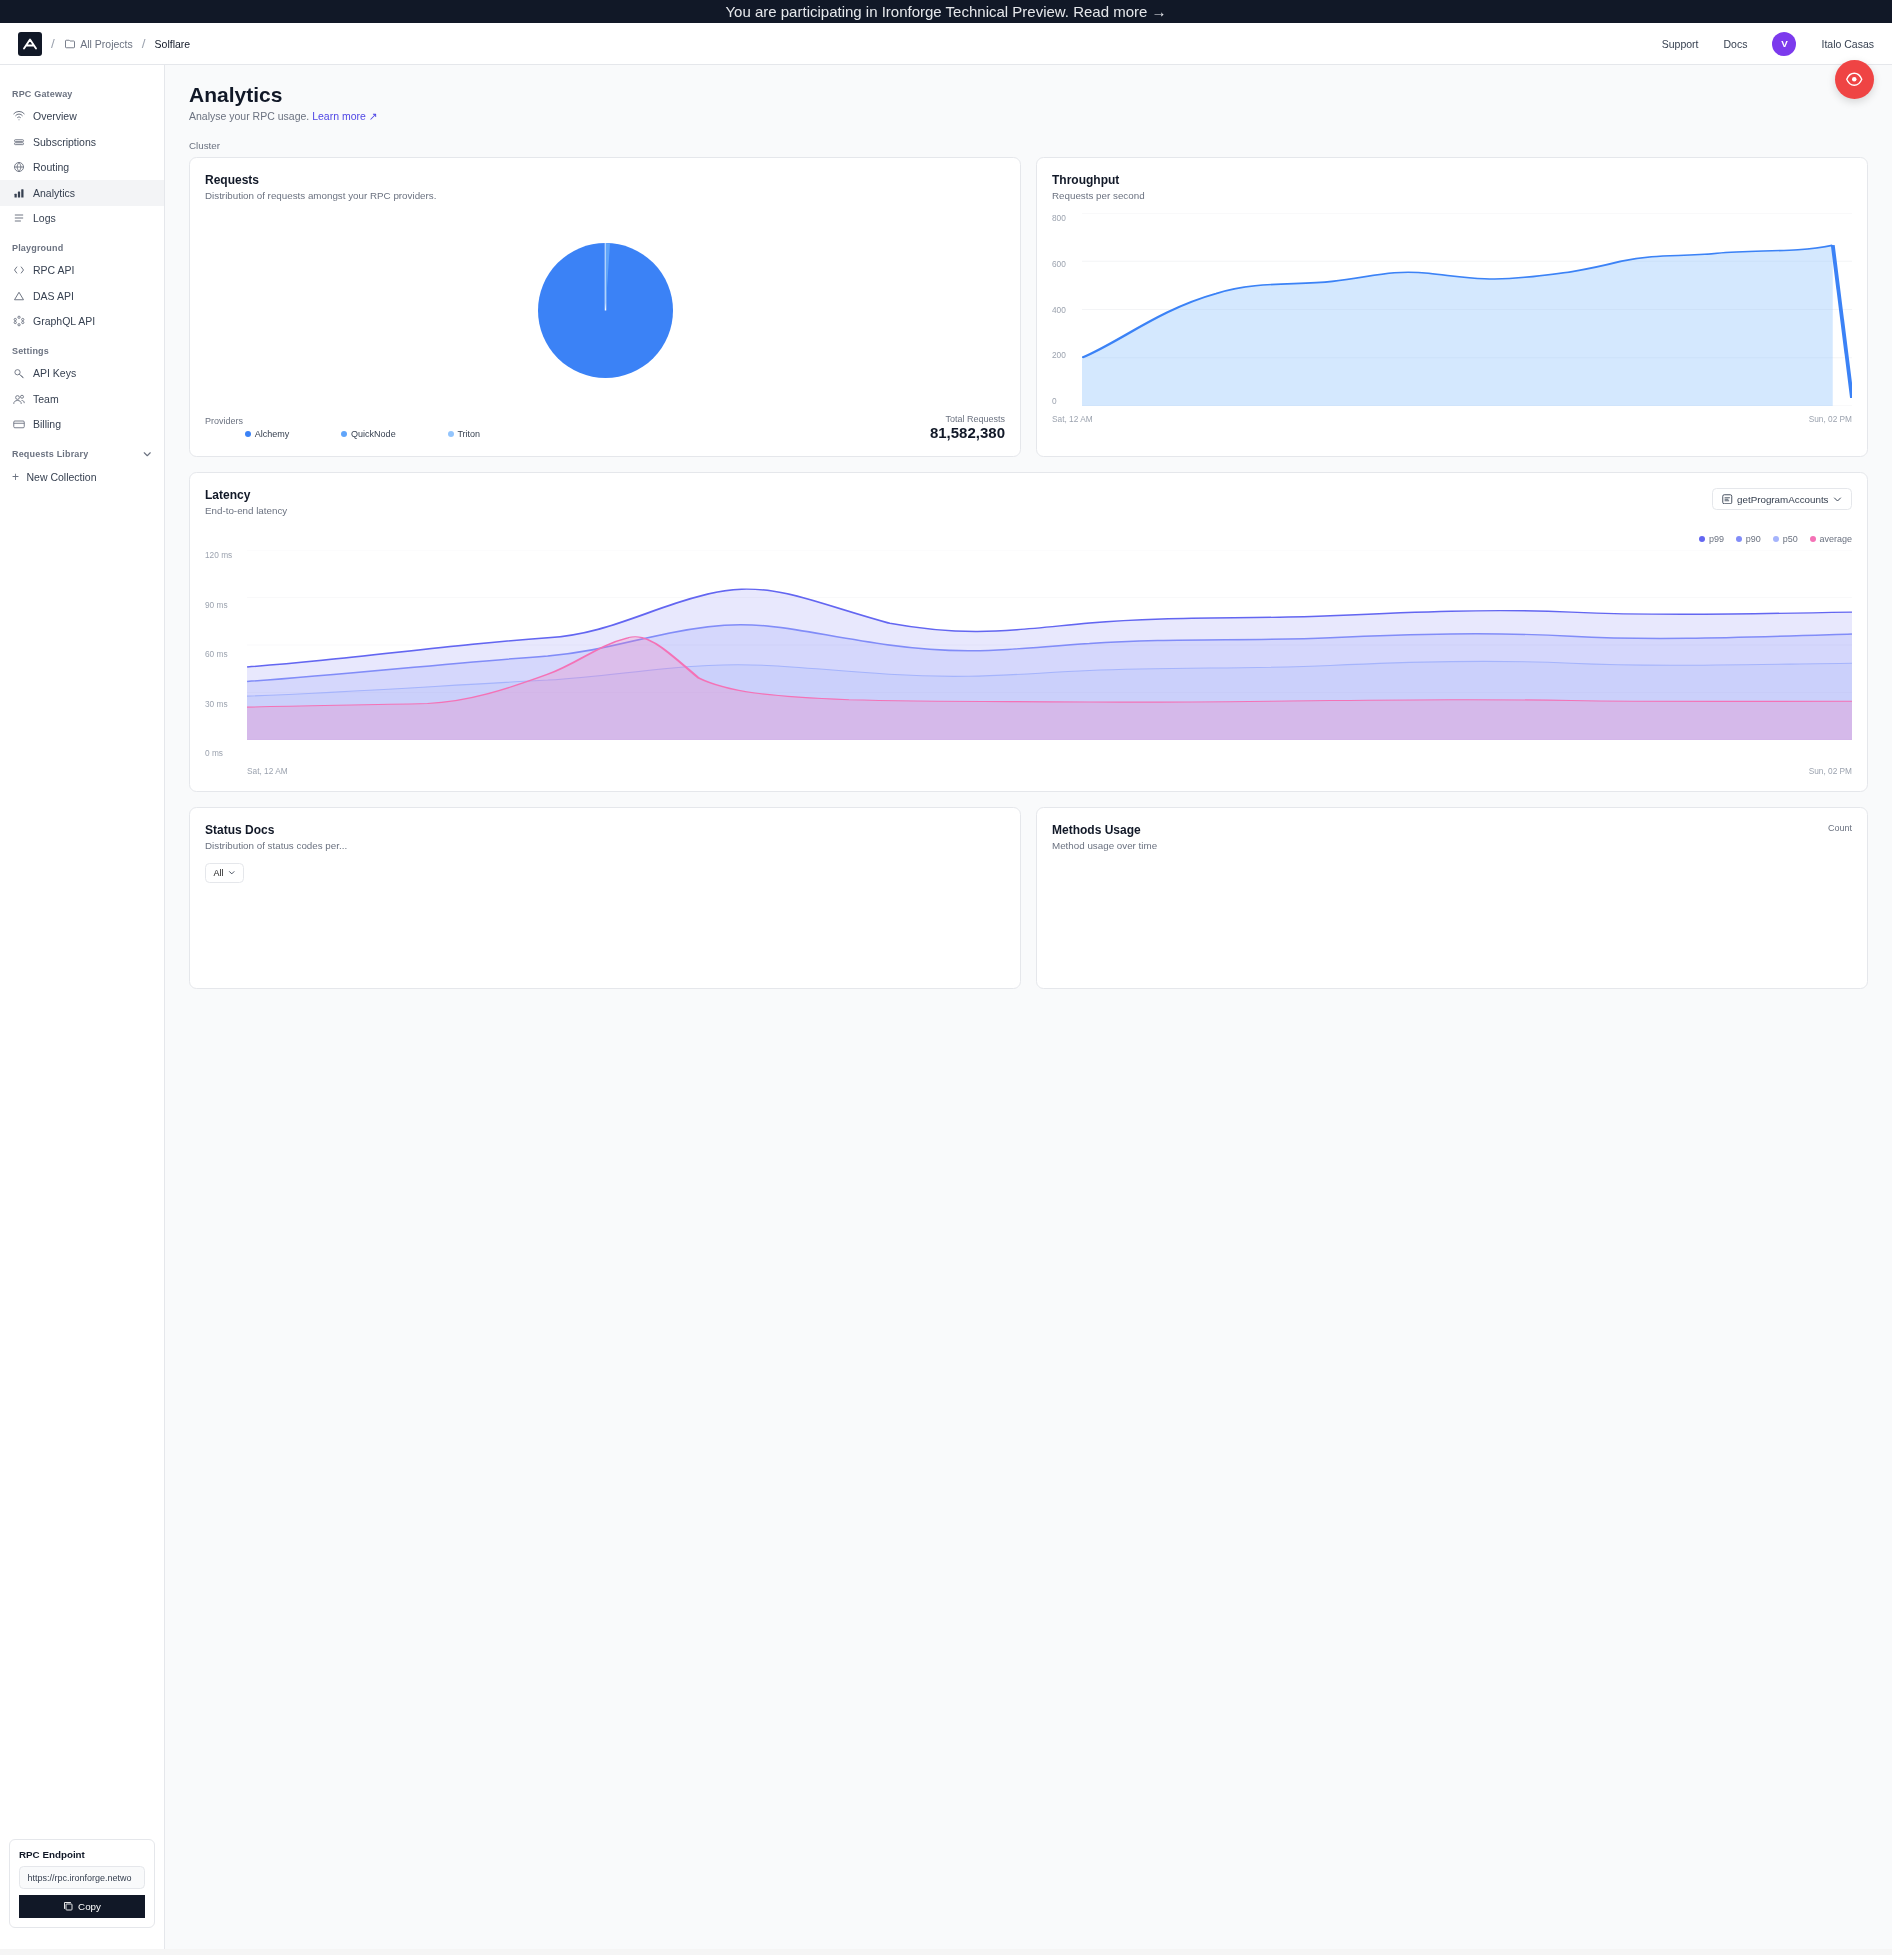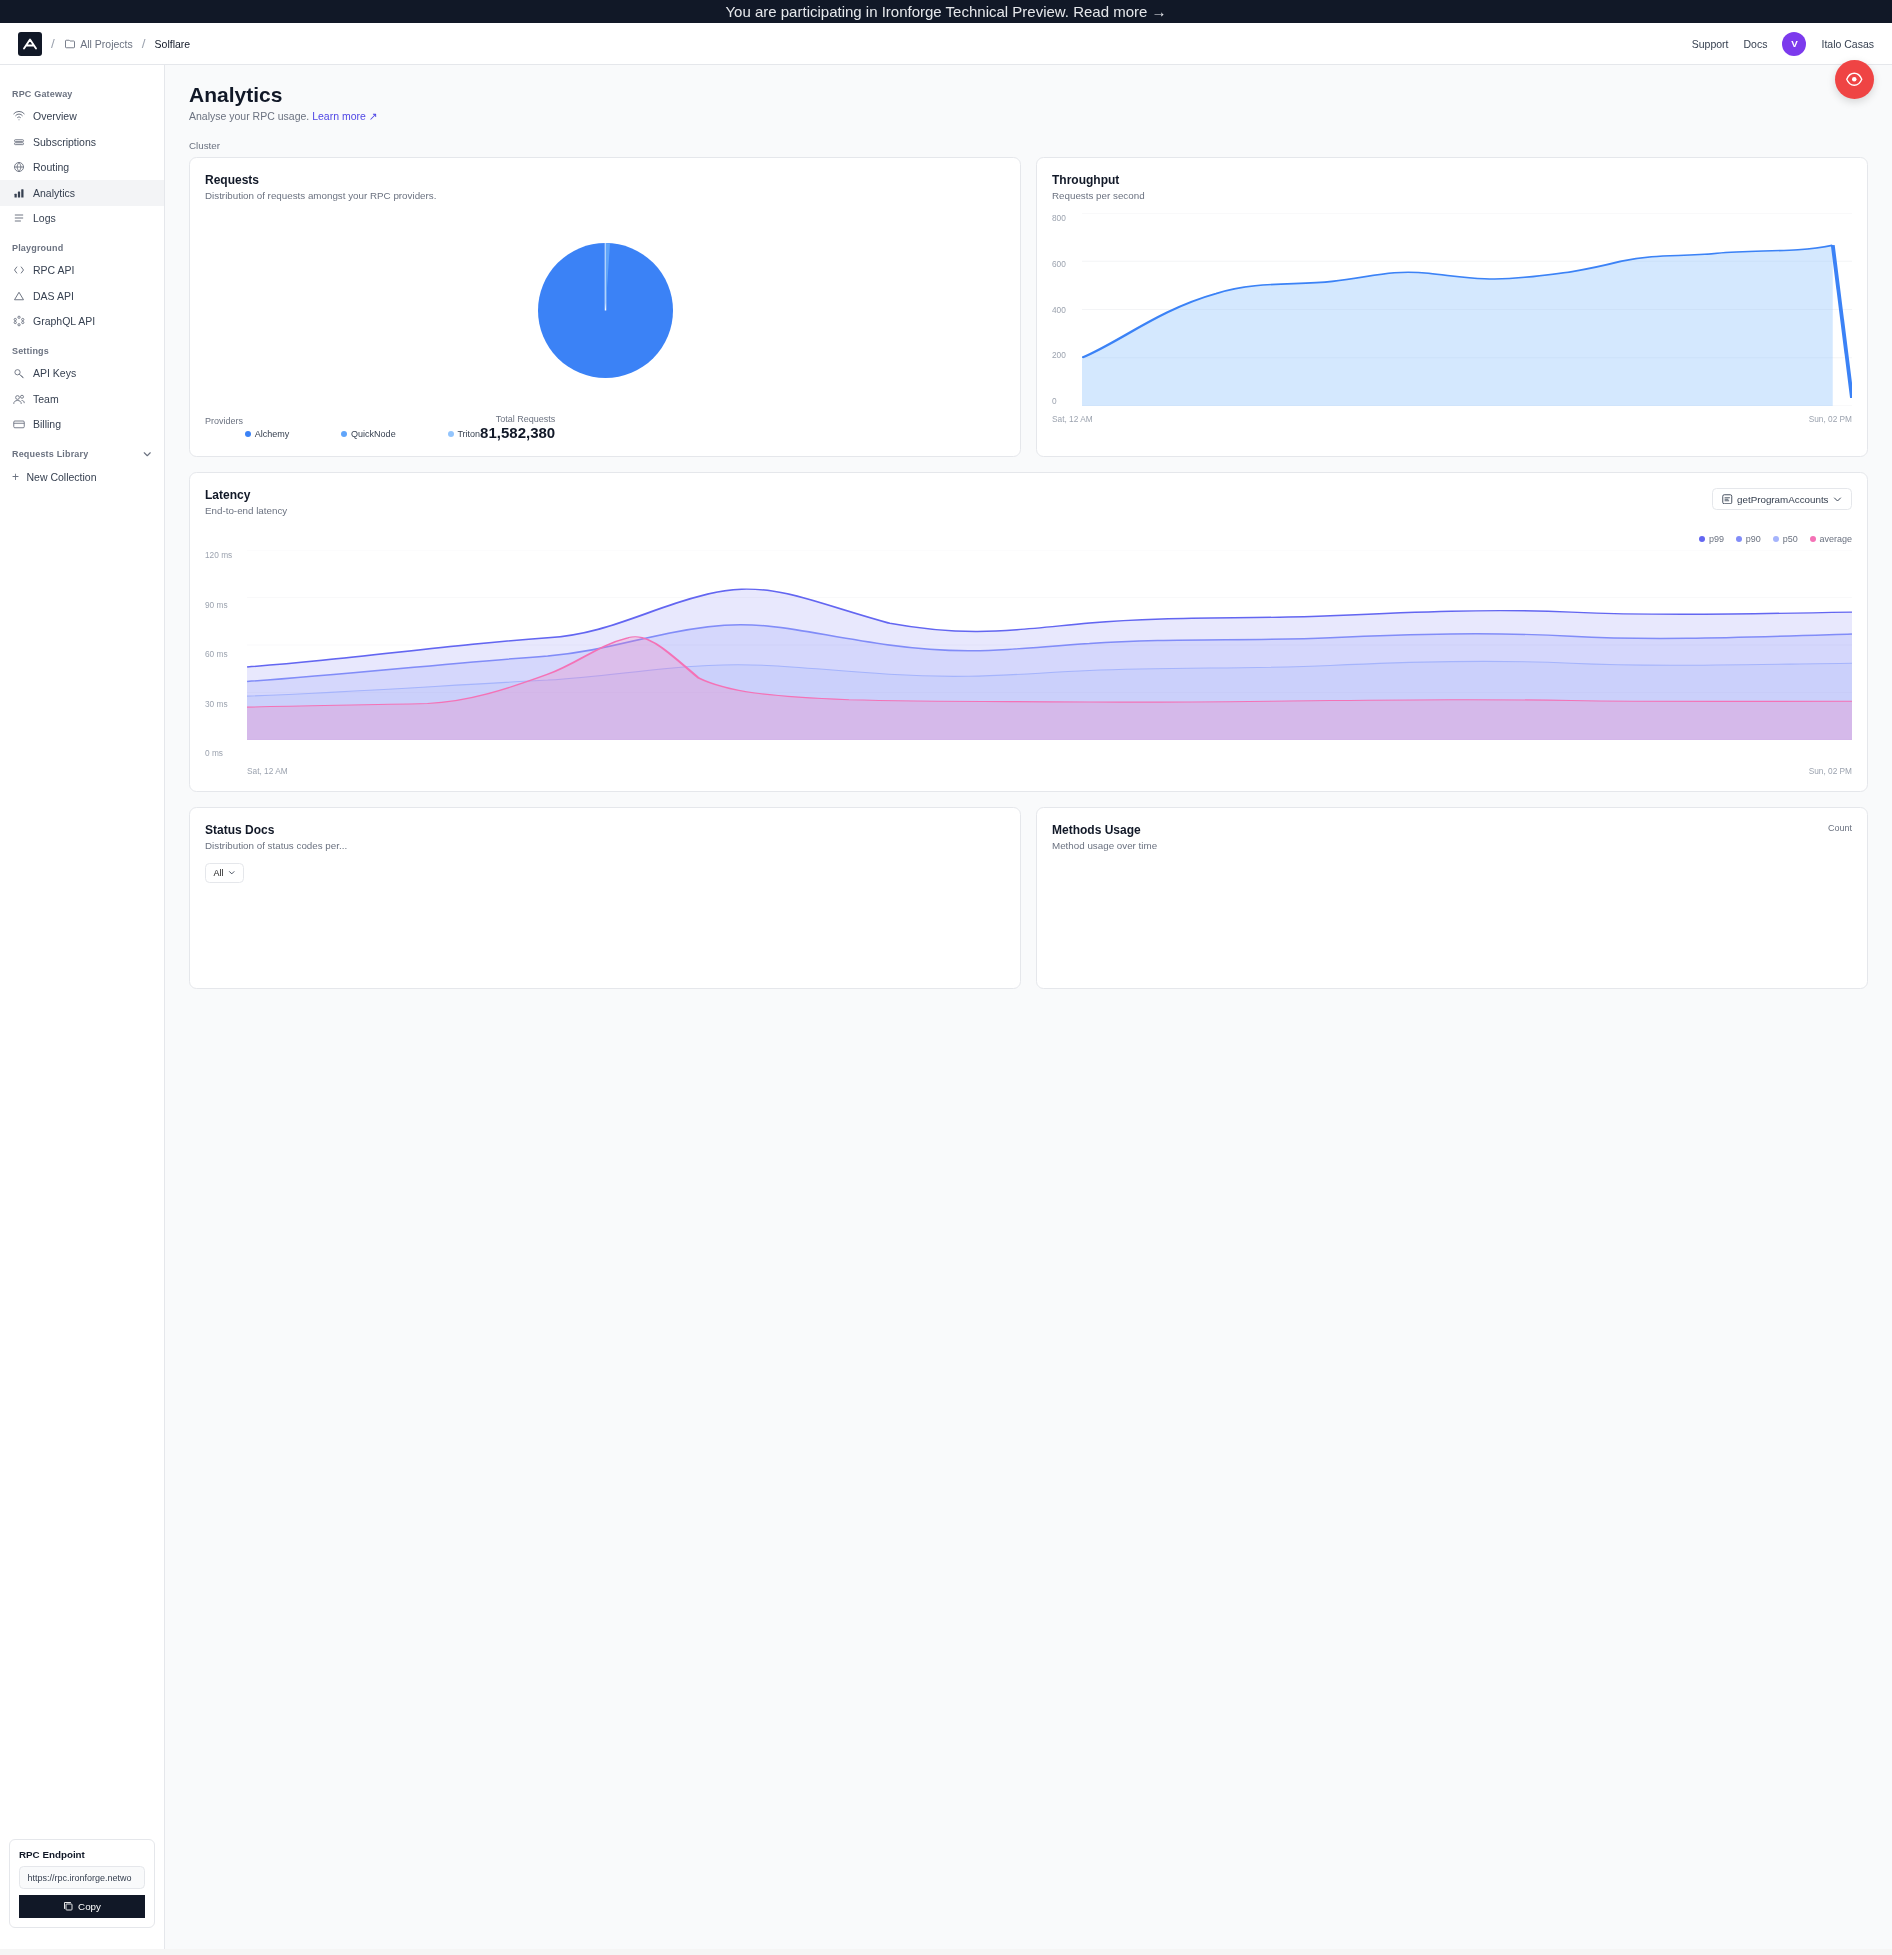--- a/index.html
+++ b/index.html
@@ -24,21 +24,21 @@
       height: 42px;
       position: sticky;
       top: 0;
       z-index: 100;
     }
     .header-left { display: flex; align-items: center; gap: 6px; flex: 1; }
     .logo { width: 24px; height: 24px; }
     .breadcrumb-sep { color: #9ca3af; margin: 0 3px; font-size: 13.5px; }
     .breadcrumb-item { display: flex; align-items: center; gap: 4.5px; color: #6b7280; font-size: 10.5px; cursor: pointer; }
     .breadcrumb-item.active { color: #111827; font-weight: 500; }
-    .header-right { display: flex; align-items: center; gap: 15px; }
+    .header-right { display: flex; align-items: center; gap: 25px; }
     .header-link { color: #374151; font-size: 10.5px; cursor: pointer; text-decoration: none; }
     .avatar { width: 24px; height: 24px; border-radius: 50%; background: #7c3aed; color: #fff; display: flex; align-items: center; justify-content: center; font-size: 9.8px; font-weight: 600; }
     .user-name { color: #374151; font-size: 10.5px; font-weight: 500; }
 
     
     .layout { display: flex; height: calc(100vh - 42px - 29px); }
 
     
     .sidebar {
       width: 165px;
@@ -149,21 +149,21 @@
     }
 
     
     .cards-row { display: grid; grid-template-columns: 1fr 1fr; gap: 15px; margin-bottom: 15px; }
     .card { background: #fff; border: 0.8px solid #e5e7eb; border-radius: 7.5px; padding: 15px; }
     .card-title { font-size: 12px; font-weight: 700; color: #111827; margin-bottom: 3px; }
     .card-subtitle { font-size: 9.8px; color: #6b7280; margin-bottom: 12px; }
 
     
     .pie-container { display: flex; justify-content: center; align-items: center; padding: 15px 0; }
-    .providers-row { display: flex; align-items: center; justify-content: flex-start; margin-top: 6px; }
+    .providers-row { display: flex; align-items: center; justify-content: space-between; margin-top: 6px; }
     .legend { display: flex; gap: 12px; align-items: center; }
     .legend-item { display: flex; align-items: center; gap: 3.8px; font-size: 9px; color: #374151; padding-left: 40px; }
     .legend-dot { width: 6px; height: 6px; border-radius: 50%; }
     .total-label { font-size: 9px; color: #6b7280; text-align: right; }
     .total-value { font-size: 15px; font-weight: 700; color: #111827; }
 
     
     .chart-container { width: 100%; height: 196px; position: relative; }
 
     

